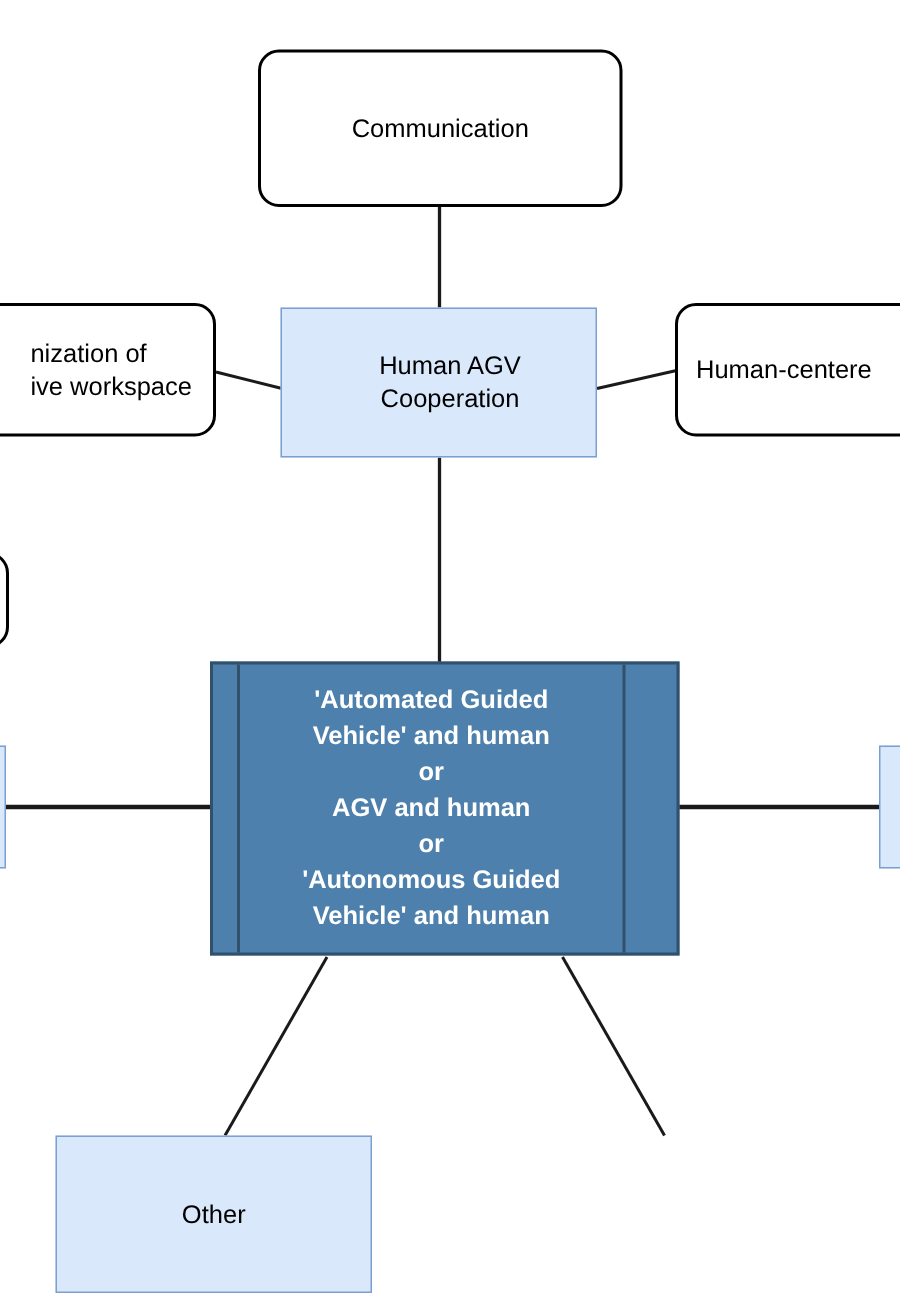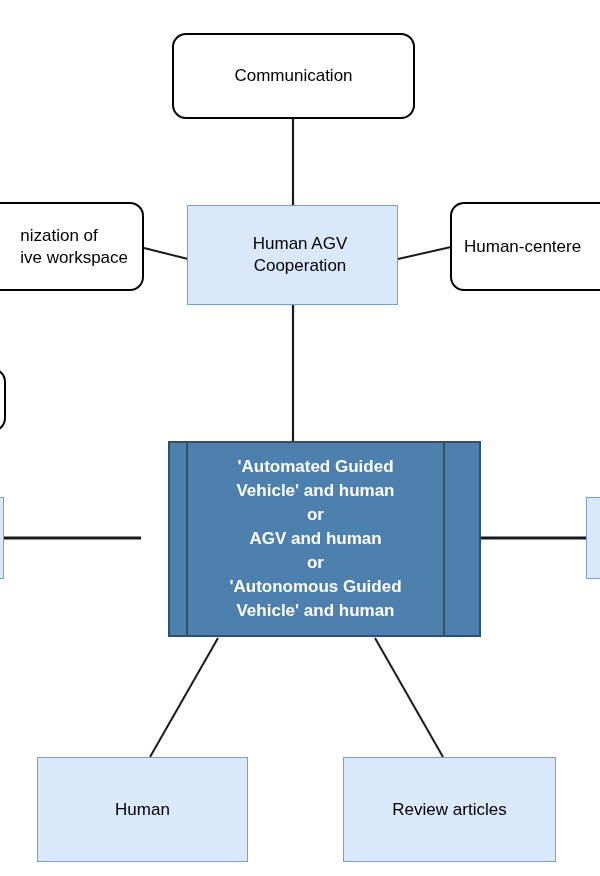--- a/index.html
+++ b/index.html
@@ -82,21 +82,21 @@
     <line x1="293" y1="119" x2="293" y2="205" stroke="#1a1a1a" stroke-width="2.2"></line>
     <line x1="144" y1="248" x2="188" y2="259" stroke="#1a1a1a" stroke-width="2"></line>
     <line x1="398" y1="259" x2="451" y2="247" stroke="#1a1a1a" stroke-width="2"></line>
     <line x1="293" y1="305" x2="293" y2="442" stroke="#1a1a1a" stroke-width="2.2"></line>
     <line x1="2" y1="538" x2="141" y2="538" stroke="#1a1a1a" stroke-width="3"></line>
     <line x1="452" y1="538" x2="588" y2="538" stroke="#1a1a1a" stroke-width="3"></line>
     <line x1="218" y1="638" x2="150" y2="757" stroke="#1a1a1a" stroke-width="2"></line>
     <line x1="375" y1="638" x2="443" y2="757" stroke="#1a1a1a" stroke-width="2"></line>
   </svg>
 
-  <div class="node node-round" style="left:172px; top:33px; width:243px; height:86px;">
+  <div class="node node-round" style="left:172px; top:33px; width:243px; height:105px;">
     <span>Communication</span>
   </div>
 
   <div class="node node-round" style="left:-128px; top:202px; width:272px; height:89px; justify-content:flex-end; padding-right:14px; text-align:left;">
     <span>nization of
 ive workspace</span>
   </div>
 
   <div class="node node-light" style="left:187px; top:205px; width:211px; height:100px;padding-left:15px;">
     <span>Human AGV
@@ -108,37 +108,34 @@
   </div>
 
   <div class="node node-round" style="left:-120px; top:368px; width:126px; height:64px;">
     <span></span>
   </div>
 
   <div class="node node-light" style="left:-130px; top:497px; width:134px; height:82px;">
     <span></span>
   </div>
 
-  <div class="node node-dark" style="left:140px; top:441px; width:313px; height:196px;margin-left:28px;">
+  <div class="node node-dark" style="left:140px; top:441px; width:313px; height:196px;">
     <span class="divider left"></span>
     <span class="divider right"></span>
     <span class="dark-text">'Automated Guided
 Vehicle' and human
 or
 AGV and human
 or
 'Autonomous Guided
 Vehicle' and human</span>
   </div>
 
   <div class="node node-light" style="left:586px; top:497px; width:120px; height:82px; justify-content:flex-start; padding-left:8px;">
     <span></span>
   </div>
 
   <div class="node node-light" style="left:37px; top:757px; width:211px; height:105px;">
-    <span>Human</span>
+    <span>Other</span>
   </div>
 
-  <div class="node node-light" style="left:343px; top:757px; width:213px; height:105px;">
-    <span>Review articles</span>
-  </div>
 
 </div>
 
 </body></html>

